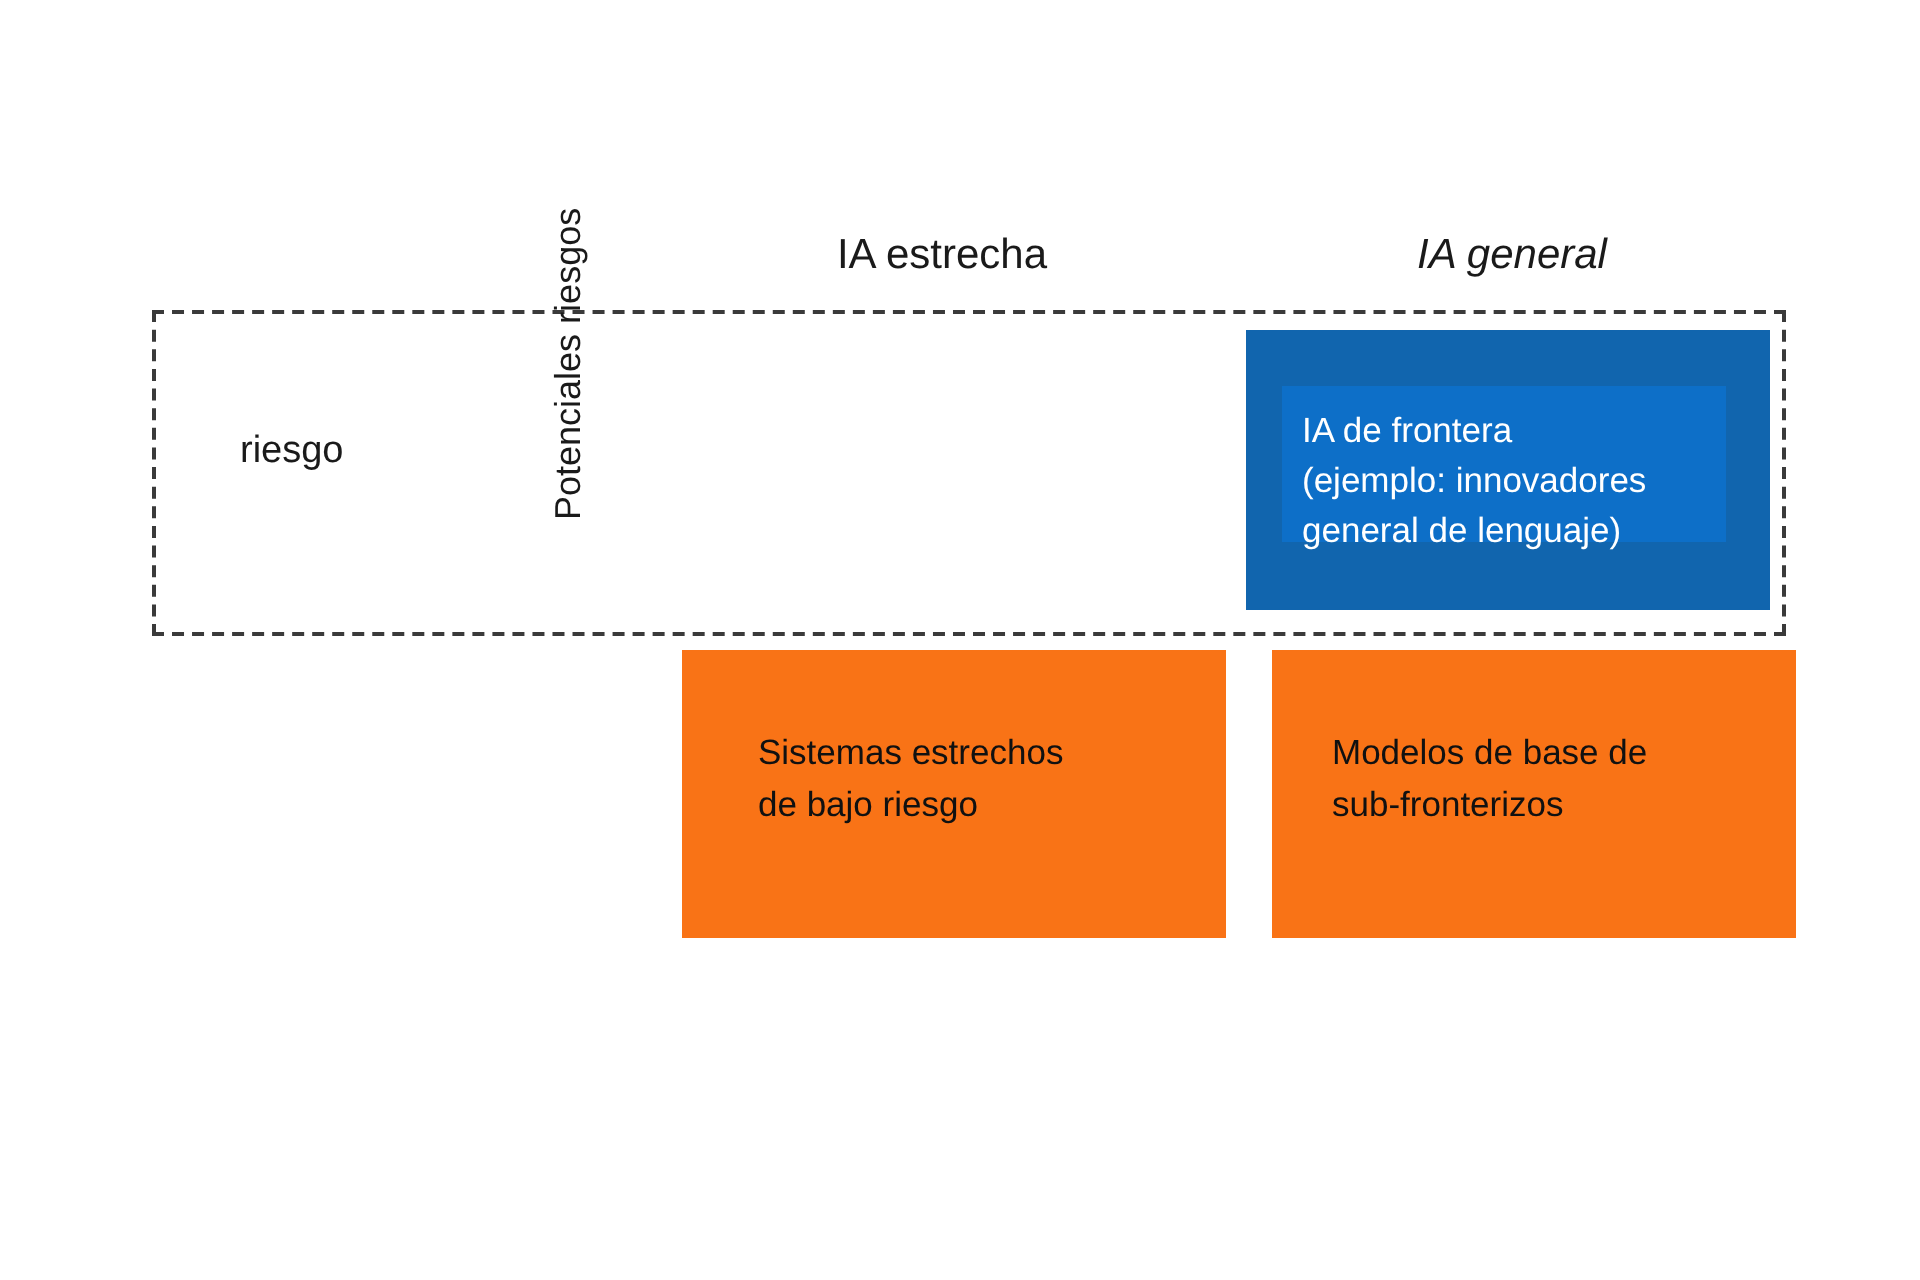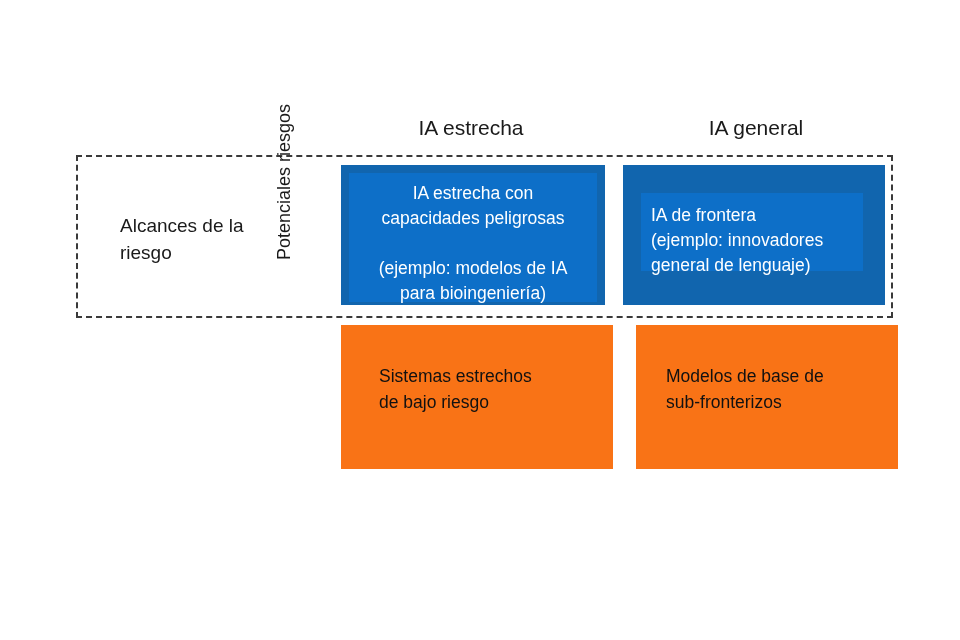--- a/index.html
+++ b/index.html
@@ -26,21 +26,21 @@
   
   .col-header {
     position: absolute;
     font-size: 21px;
     line-height: 26px;
     color: #1a1a1a;
     text-align: center;
     white-space: nowrap;
   }
   #col-header-narrow { left: 345px; top: 115px; width: 252px; }
-  #col-header-general { left: 630px; top: 115px; width: 252px; }
+  #col-header-general { left: 630px; top: 115px; width: 252px; font-style: italic; }
 
   
   #scope-box {
     position: absolute;
     left: 76px;
     top: 155px;
     width: 817px;
     height: 163px;
     border: 2px dashed #3a3a3a;
     box-sizing: border-box;
@@ -152,37 +152,26 @@
 <body>
 
 <div id="canvas">
 
   <div class="col-header" id="col-header-narrow">IA estrecha</div>
   <div class="col-header" id="col-header-general">IA general</div>
 
   <div id="scope-box"></div>
 
   <div id="scope-label">
-    <span class="line2">Alcances de la</span>
     <span class="line2">riesgo</span>
   </div>
 
   <div id="y-axis-label">Potenciales riesgos</div>
 
 
-  <div class="cell cell-dark" id="cell-narrow-dangerous">
-    <div class="inner"></div>
-    <div class="cell-text">
-      <span class="line2">IA estrecha con</span>
-      <span class="line2">capacidades peligrosas</span>
-      <span class="spacer"></span>
-      <span class="line2">(ejemplo: modelos de IA</span>
-      <span class="line2">para bioingeniería)</span>
-    </div>
-  </div>
 
   <div class="cell cell-dark" id="cell-frontier">
     <div class="inner"></div>
     <div class="cell-text">
       <span class="line2">IA de frontera</span>
       <span class="line2">(ejemplo: innovadores</span>
       <span class="line2">general de lenguaje)</span>
     </div>
   </div>
 

